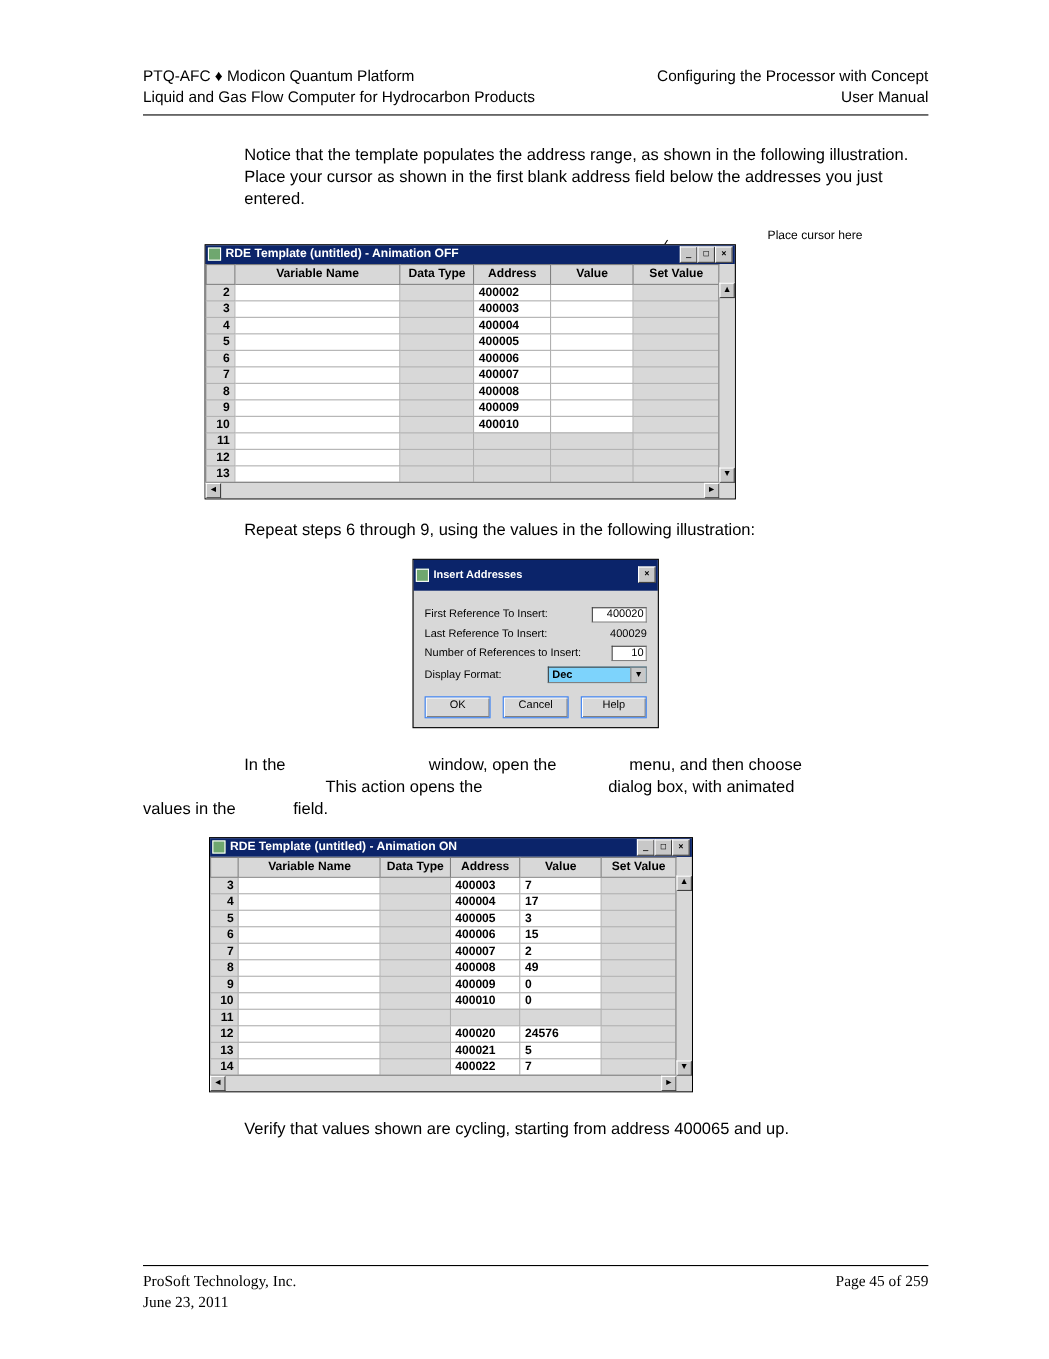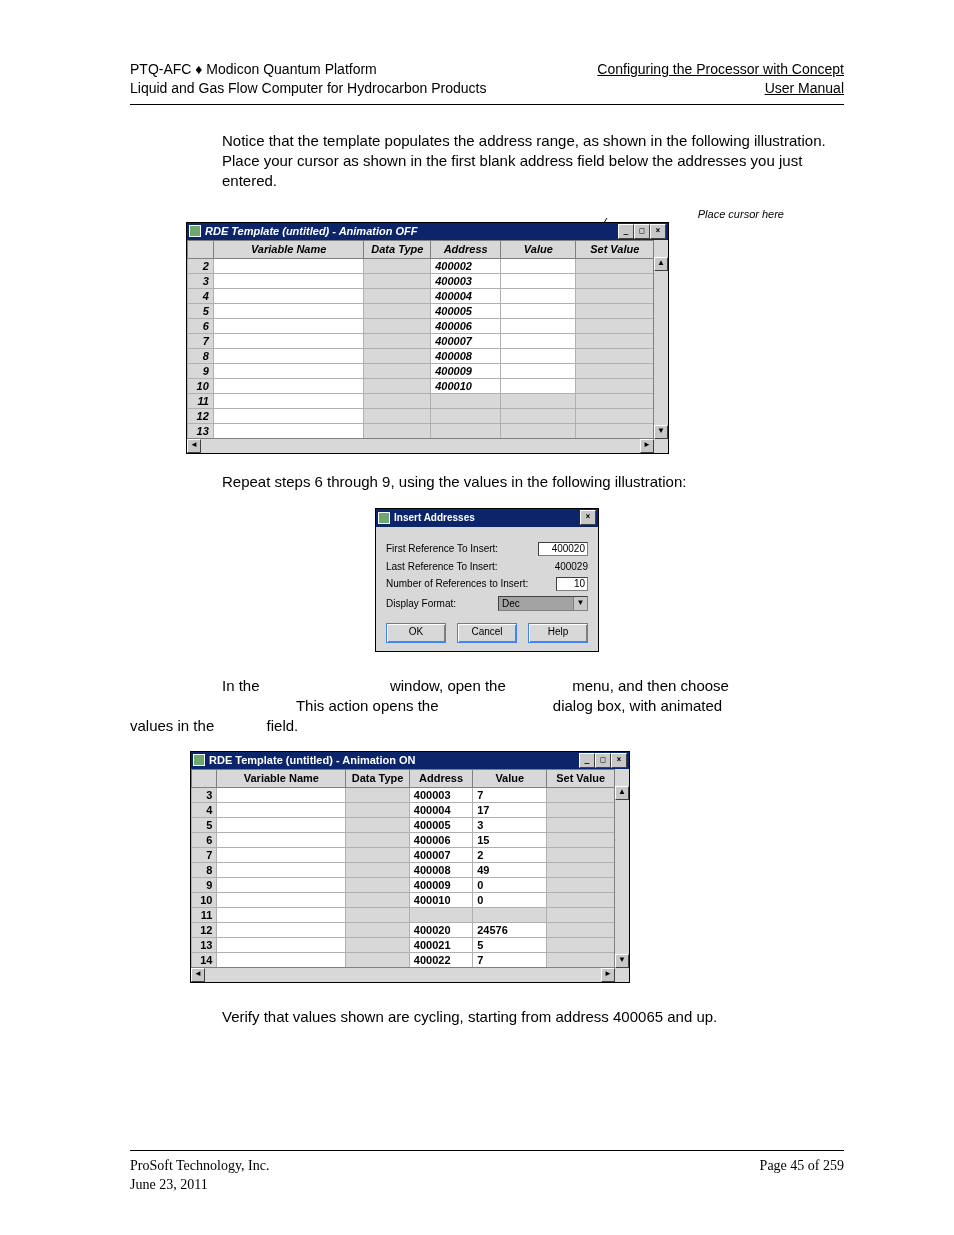--- a/index.html
+++ b/index.html
@@ -15,21 +15,21 @@
     padding: 60px 110px 40px 130px;
     position: relative;
   }
   .hdr {
     display: flex;
     justify-content: space-between;
     font-size: 14px;
     line-height: 1.35;
   }
   .hdr-left { text-align: left; }
-  .hdr-right { text-align: right; text-decoration: underline; }
+  .hdr-right { text-align: right; }
   hr.rule {
     border: none;
     border-top: 1.2px solid #000;
     margin: 6px 0 26px 0;
   }
   hr.rule-bottom {
     border: none;
     border-top: 1.2px solid #000;
     margin: 20px 0 6px 0;
   }
@@ -121,33 +121,33 @@
   .corner { position:absolute; right:0; bottom:0; width:14px; height:14px; background:#d8d8d8;}
   .pointer-svg { position:absolute; pointer-events:none; }
   
   .dlg {
     width: 222px;
     border: 1px solid #000;
     margin: 0 auto 24px auto;
     background: #d8d8d8;
     font-size: 10px;
   }
-  .dlg .titlebar { font-size:10px; height:18px; }
+  .dlg .titlebar { font-size:10px; height:28px; }
   .dlg-body { padding: 10px 10px 8px 10px; }
   .dlg-row { display:flex; justify-content:space-between; align-items:center; margin:5px 0; }
   .dlg-row label { white-space:nowrap; }
   .dlg-input {
     width:50px; height:14px; border:1px solid #808080; border-top-color:#404040; border-left-color:#404040;
     background:#fff; font-size:10px; text-align:right; padding:0 2px; box-sizing:border-box;
   }
   .dlg-val { width:50px; text-align:right; }
   .dlg-select {
     display:flex; align-items:center; width:90px; height:15px;
-    border:1px solid #808080; border-top-color:#404040; border-left-color:#404040; background:#a3a3a3;
-    box-sizing:border-box; justify-content:space-between; padding-left:3px;
+    border:1px solid #808080; border-top-color:#404040; border-left-color:#404040; background:#7dd3fc;
+    box-sizing:border-box; justify-content:space-between; padding-left:3px;font-weight:bold;
   }
   .dlg-select .chev {
     width:13px; height:13px; background:#c8c8c8; border-left:1px solid #808080;
     font-size:8px; text-align:center; line-height:12px;
   }
   .dlg-btnrow { display:flex; justify-content:space-between; margin-top:12px; }
   .dlg-btn {
     width:58px; height:18px; border:1px solid #3b82f6; background:#d8d8d8;
     font-size:10px; text-align:center; line-height:16px;
     box-shadow: inset 1px 1px 0 #fff, inset -1px -1px 0 #808080;
@@ -169,21 +169,21 @@
     </div>
     <div class="hdr-right">
       <div>Configuring the Processor with Concept</div>
       <div>User Manual</div>
     </div>
   </div>
   <hr class="rule">
 
   <p class="body-text">Notice that the template populates the address range, as shown in the following illustration. Place your cursor as shown in the first blank address field below the addresses you just entered.</p>
 
-  <div style="position:relative; margin-left:22px;font-style:italic;">
+  <div style="position:relative; margin-left:22px;">
     <div class="caption">Place cursor here</div>
     <svg class="pointer-svg" style="left:290px; top:10px; width:170px; height:220px;">
       <line x1="165" y1="0" x2="30" y2="210" stroke="#000" stroke-width="1"></line>
     </svg>
     <div class="ellipse" style="left:277px; top:200px; width:90px; height:22px;"></div>
 
     <div class="win win1">
       <div class="titlebar">
         <span class="lefttitle">
           <span class="tb-icon"></span>

